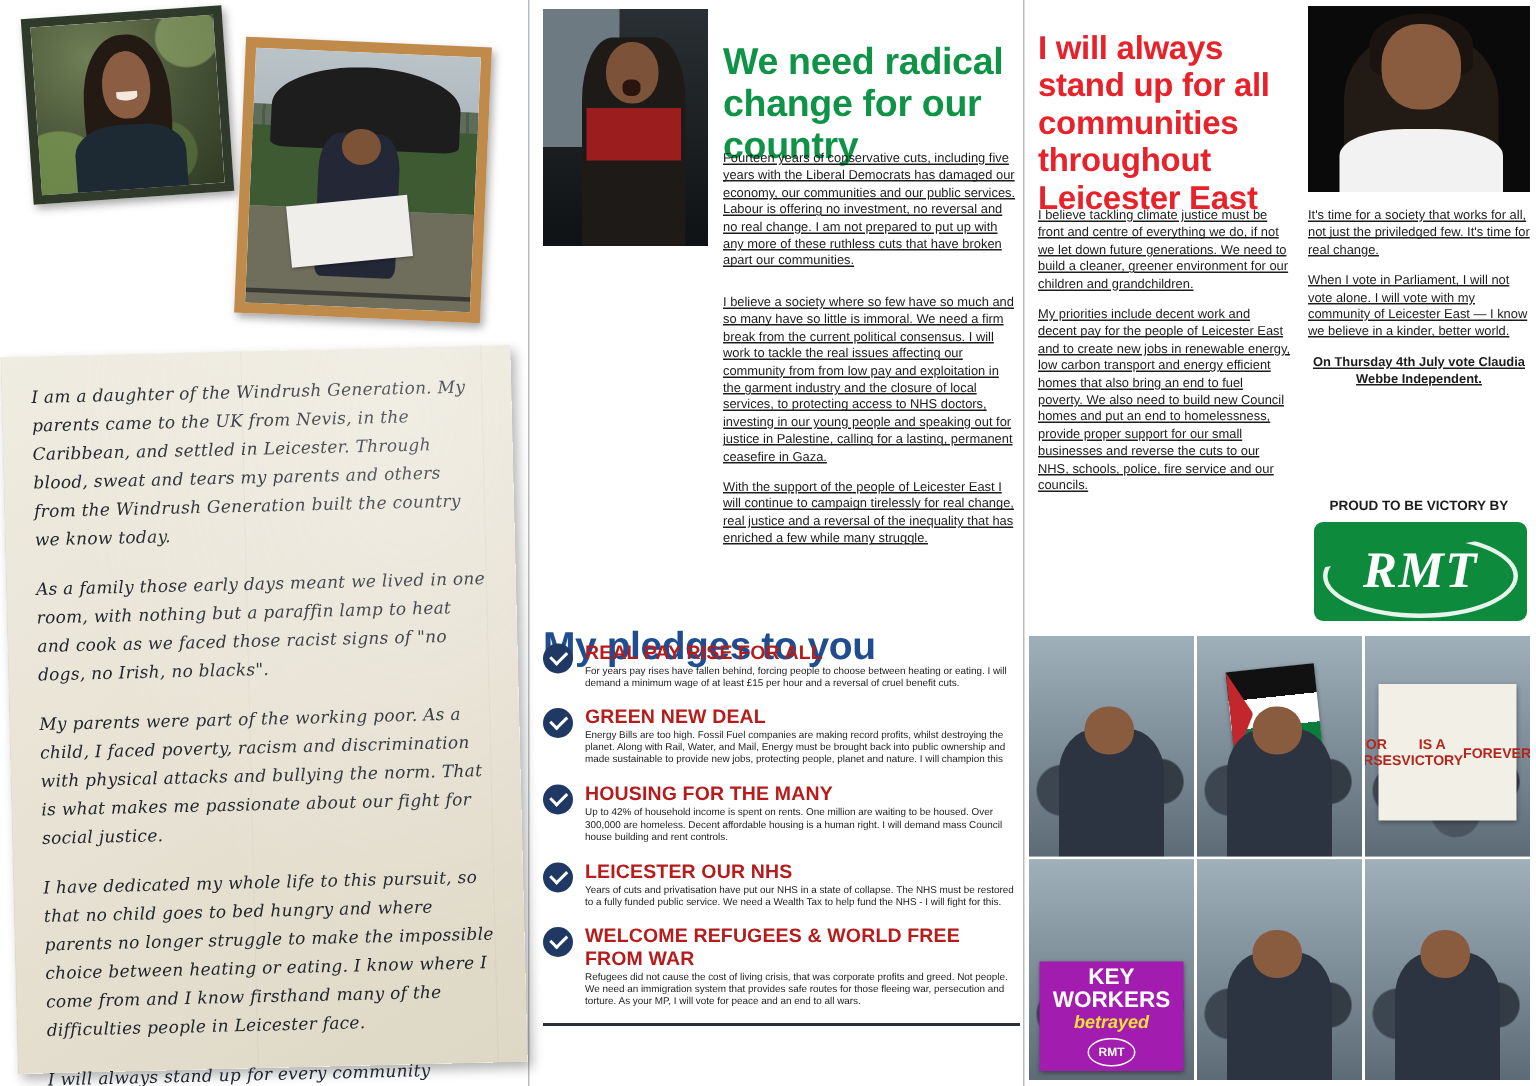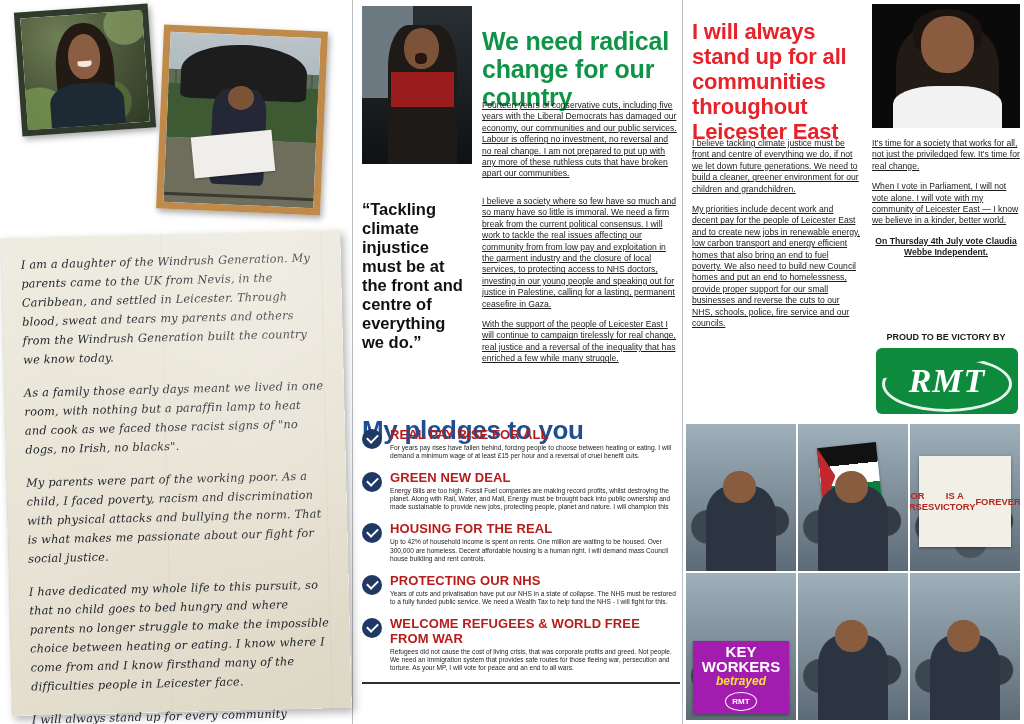--- a/index.html
+++ b/index.html
@@ -399,21 +399,20 @@
     <div class="mp-mouth"></div>
     <div class="mp-scarf"></div>
   </div>
 
   <h1 id="mid-head">We need radical change for our country</h1>
 
   <div id="mid-col1" class="body-text">
     <p>Fourteen years of conservative cuts, including five years with the Liberal Democrats has damaged our economy, our communities and our public services. Labour is offering no investment, no reversal and no real change. I am not prepared to put up with any more of these ruthless cuts that have broken apart our communities.</p>
   </div>
 
-  <div id="mid-quote">“Tackling climate injustice must be at the front and centre of everything we do.”</div>
 
   <div id="mid-col2" class="body-text">
     <p>I believe a society where so few have so much and so many have so little is immoral. We need a firm break from the current political consensus. I will work to tackle the real issues affecting our community from from low pay and exploitation in the garment industry and the closure of local services, to protecting access to NHS doctors, investing in our young people and speaking out for justice in Palestine, calling for a lasting, permanent ceasefire in Gaza.</p>
     <p>With the support of the people of Leicester East I will continue to campaign tirelessly for real change, real justice and a reversal of the inequality that has enriched a few while many struggle.</p>
   </div>
 
   <h2 id="pledges-title">My pledges to you</h2>
 
   <div id="pledges">
     <div class="pledge">
@@ -426,28 +425,28 @@
     <div class="pledge">
       <div class="tick"></div>
       <div>
         <p class="pledge-title">GREEN NEW DEAL</p>
         <p class="pledge-body">Energy Bills are too high. Fossil Fuel companies are making record profits, whilst destroying the planet. Along with Rail, Water, and Mail, Energy must be brought back into public ownership and made sustainable to provide new jobs, protecting people, planet and nature. I will champion this</p>
       </div>
     </div>
     <div class="pledge">
       <div class="tick"></div>
       <div>
-        <p class="pledge-title">HOUSING FOR THE REAL</p>
+        <p class="pledge-title">HOUSING FOR THE MANY</p>
         <p class="pledge-body">Up to 42% of household income is spent on rents. One million are waiting to be housed. Over 300,000 are homeless. Decent affordable housing is a human right. I will demand mass Council house building and rent controls.</p>
       </div>
     </div>
     <div class="pledge">
       <div class="tick"></div>
       <div>
-        <p class="pledge-title">PROTECTING OUR NHS</p>
+        <p class="pledge-title">LEICESTER OUR NHS</p>
         <p class="pledge-body">Years of cuts and privatisation have put our NHS in a state of collapse. The NHS must be restored to a fully funded public service. We need a Wealth Tax to help fund the NHS - I will fight for this.</p>
       </div>
     </div>
     <div class="pledge">
       <div class="tick"></div>
       <div>
         <p class="pledge-title">WELCOME REFUGEES &amp; WORLD FREE FROM WAR</p>
         <p class="pledge-body">Refugees did not cause the cost of living crisis, that was corporate profits and greed. Not people. We need an immigration system that provides safe routes for those fleeing war, persecution and torture. As your MP, I will vote for peace and an end to all wars.</p>
       </div>
     </div>

